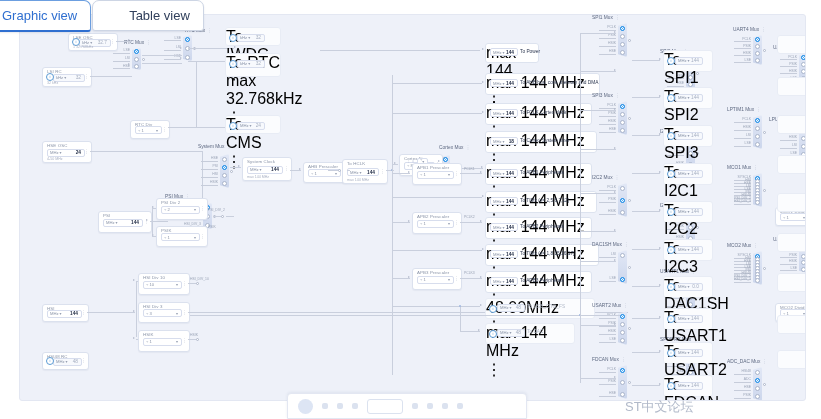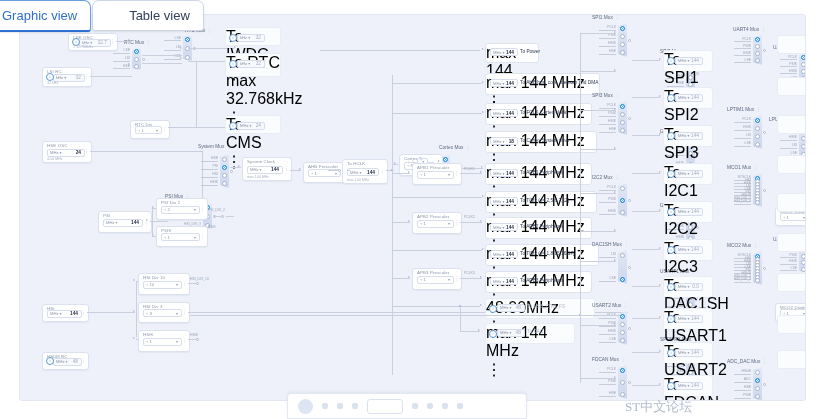--- a/index.html
+++ b/index.html
@@ -79,21 +79,21 @@
   .wm{position:absolute;left:565px;top:357px;width:255px;height:62px;pointer-events:none;
       opacity:.42;}
   .wm-txt{position:absolute;left:60px;top:6px;font-size:26px;font-weight:bold;color:#7e8599;
           letter-spacing:1px;white-space:nowrap;font-family:"DejaVu Sans",sans-serif;}
   .wm-chat{position:absolute;left:5px;top:16px;width:34px;height:22px;}
   .wm-chat b{position:absolute;border-radius:50%;background:#7e8599;display:block;}
   .wm-badge{position:absolute;left:160px;top:10px;width:96px;height:42px;background:#8f9ab2;border-radius:12px;}
   .wm-badge:after{content:"";position:absolute;left:14px;top:10px;width:60px;height:22px;
         border:4px solid #eef1f9;border-radius:4px;}
   .wm2{position:absolute;left:625px;top:398px;font-size:13px;color:#a9b2c4;
-       font-family:Liberation Serif, serif;opacity:.9;}
+       font-family:Liberation Sans, sans-serif;opacity:.9;}
 </style>
 </head>
 <body>
 
 <div id="root">
 
   <div class="canvas">
     <div class="canvas-inner" id="diagram">
         <div class="node" style="left:48px;top:18px;width:48px;height:16px;">
           <div class="ttl">LSE OSC</div>

